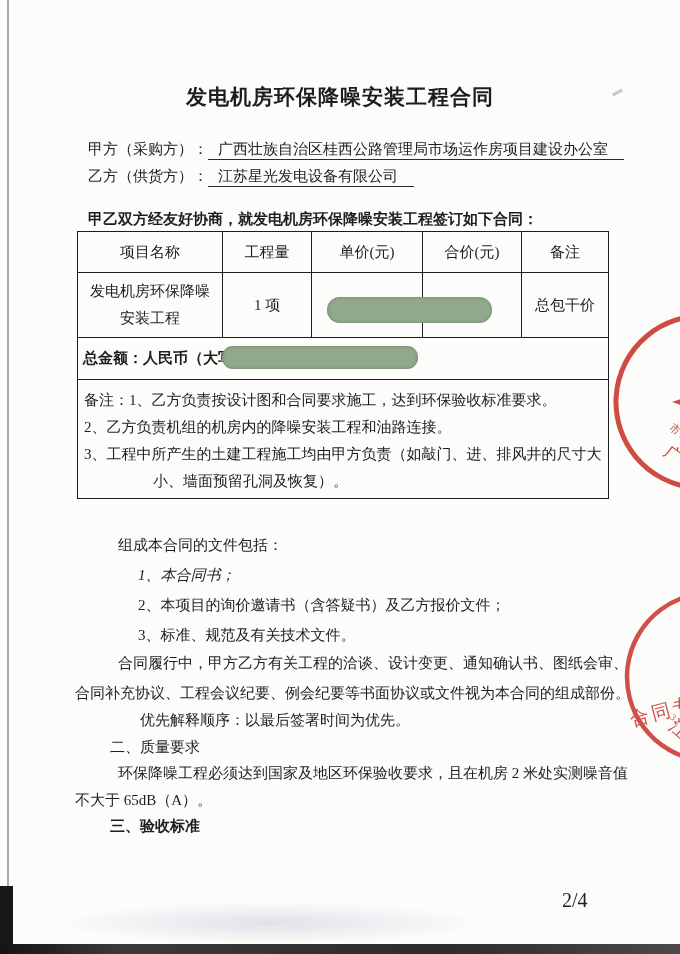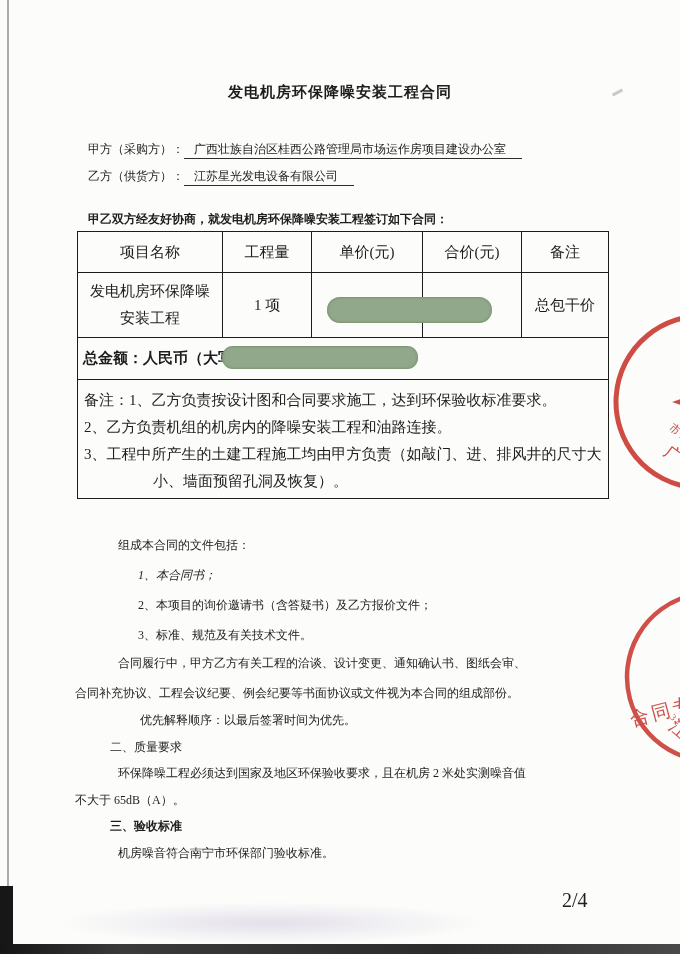--- a/index.html
+++ b/index.html
@@ -3,23 +3,23 @@
 <meta charset="utf-8">
 <style>
   html,body{margin:0;padding:0;background:#ffffff;}
   .page{
     position:relative;width:680px;height:954px;overflow:hidden;
     background:#fcfcfa;
     font-family:"Liberation Serif","DejaVu Serif",serif;
     color:#1d1d1d;
   }
   .abs{position:absolute;}
-  .bodytext{font-size:12px;line-height:20px;white-space:nowrap;}
+  .bodytext{font-size:15px;line-height:20px;white-space:nowrap;}
 
-  #title{top:83px;left:0;width:680px;text-align:center;font-size:15px;font-weight:bold;letter-spacing:1px;}
+  #title{top:83px;left:0;width:680px;text-align:center;font-size:21px;font-weight:bold;letter-spacing:1px;}
   #partyA{top:139px;left:88px;}
   #partyB{top:166px;left:88px;}
   .uline{border-bottom:1.4px solid #2b2b2b;padding:0 16px 2px 10px;}
   #intro{top:209px;left:88px;font-weight:bold;}
 
   
   #tablewrap{top:231px;left:77px;}
   table{border-collapse:collapse;table-layout:fixed;width:531px;background:transparent;}
   td{border:1.6px solid #1c1c1c;text-align:center;font-size:15px;padding:0;}
   tr.hrow td{height:40px;}
@@ -137,21 +137,20 @@
   <div class="abs bodytext" id="it1">1、本合同书；</div>
   <div class="abs bodytext" id="it2">2、本项目的询价邀请书（含答疑书）及乙方报价文件；</div>
   <div class="abs bodytext" id="it3">3、标准、规范及有关技术文件。</div>
   <div class="abs bodytext" id="p1">合同履行中，甲方乙方有关工程的洽谈、设计变更、通知确认书、图纸会审、</div>
   <div class="abs bodytext" id="p2">合同补充协议、工程会议纪要、例会纪要等书面协议或文件视为本合同的组成部份。</div>
   <div class="abs bodytext" id="p3">优先解释顺序：以最后签署时间为优先。</div>
   <div class="abs bodytext" id="s2h">二、质量要求</div>
   <div class="abs bodytext" id="p4">环保降噪工程必须达到国家及地区环保验收要求，且在机房 2 米处实测噪音值</div>
   <div class="abs bodytext" id="p5">不大于 65dB（A）。</div>
   <div class="abs bodytext" id="s3h">三、验收标准</div>
-  <div class="abs bodytext" id="p6">机房噪音符合南宁市环保部门验收标准。</div>
 
   <div class="abs" id="pgnum">2/4</div>
 
   <svg class="abs stamp" id="stamp1" viewBox="0 0 200 200">
     <g transform="rotate(-18 100 100)" fill="#c4261d" stroke="none" opacity="0.82">
       <circle cx="100" cy="100" r="86" fill="none" stroke="#c4261d" stroke-width="5"></circle>
       <polygon points="100,70 107.1,90.3 128.5,90.7 111.4,103.7 117.6,124.3 100,112 82.4,124.3 88.6,103.7 71.5,90.7 92.9,90.3"></polygon>
       <defs>
         <path id="a1" d="M 46,138 A 66,66 0 1 1 45.9,137.9" fill="none"></path>
         <path id="a2" d="M 60.5,114.4 A 42,42 0 0 0 139.5,114.4" fill="none"></path>

